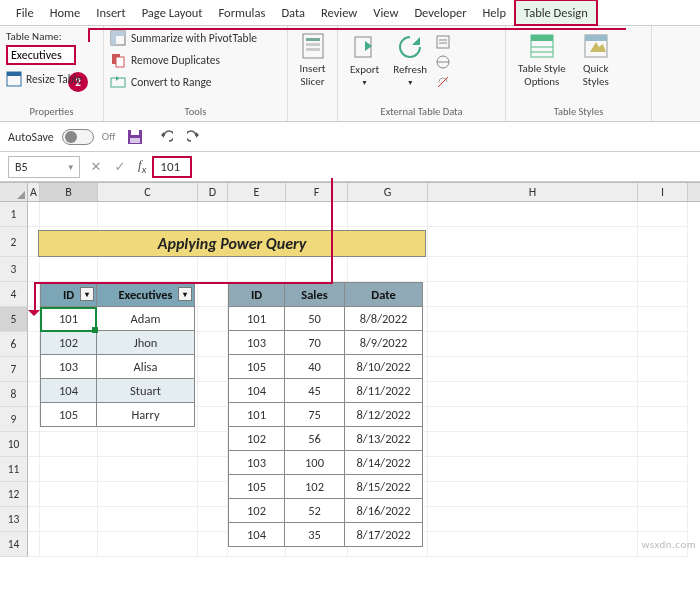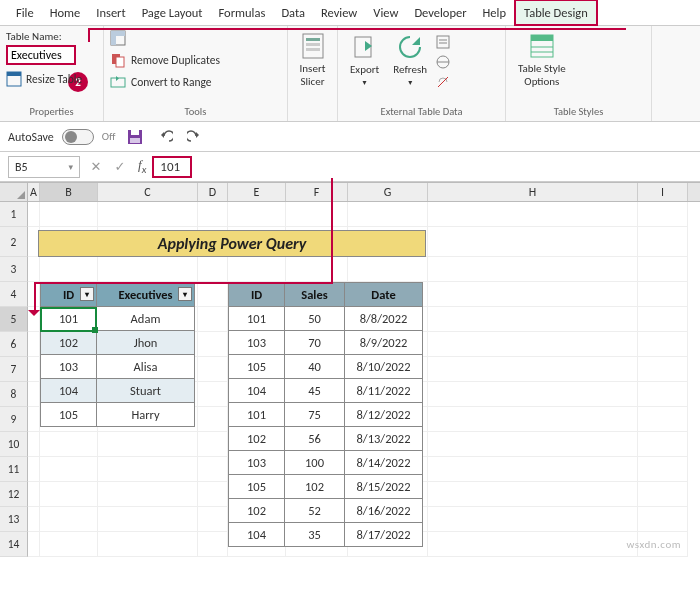--- a/index.html
+++ b/index.html
@@ -77,21 +77,21 @@
 .sales-t td { background:#fff; }
 
 
 .sel-cell { position:absolute; border:2px solid #158a3c; pointer-events:none; }
 .sel-cell::after { content:""; position:absolute; right:-3px; bottom:-3px; width:6px; height:6px; background:#158a3c; }
 
 
 .redline { position:absolute; background:#c00040; pointer-events:none; }
 .arrowD { position:absolute; width:0; height:0; border:6px solid transparent; border-top-color:#c00040; }
 
-.watermark { position:absolute; right:19px; bottom:6px; color:#bbb; font-size:11px; letter-spacing:0.5px; }
+.watermark { position:absolute; right:4px; bottom:6px; color:#bbb; font-size:11px; letter-spacing:0.5px; }
 
 svg { display: block; }
 </style>
 </head>
 <body>
 
 <div class="ribbon-tabs">
   <div class="ribbon-tab">File</div>
   <div class="ribbon-tab">Home</div>
   <div class="ribbon-tab">Insert</div>
@@ -131,20 +131,21 @@
   <div class="rgroup" style="width:184px;">
     <div class="toolstack">
       <div class="toolrow">
         <span class="mini-icon">
             <svg viewBox="0 0 16 16">
               <rect x="1" y="1" width="14" height="14" fill="none" stroke="#777"></rect>
               <rect x="1" y="1" width="5" height="14" fill="#bcd"></rect>
               <rect x="1" y="1" width="14" height="5" fill="#bcd"></rect>
             </svg>
           </span>
+        <span>Summarize with PivotTable</span>
       </div>
       <div class="toolrow">
         <span class="mini-icon">
             <svg viewBox="0 0 16 16">
               <rect x="2" y="2" width="8" height="10" fill="#c55"></rect>
               <rect x="6" y="5" width="8" height="10" fill="#fff" stroke="#c55"></rect>
             </svg>
           </span>
         <span>Remove Duplicates</span>
       </div>
@@ -229,20 +230,31 @@
         <span class="big-icon">
             <svg viewBox="0 0 28 28">
               <rect x="3" y="3" width="22" height="22" fill="none" stroke="#5b8"></rect>
               <rect x="3" y="3" width="22" height="6" fill="#5b8"></rect>
               <line x1="3" y1="15" x2="25" y2="15" stroke="#5b8"></line>
               <line x1="3" y1="20" x2="25" y2="20" stroke="#5b8"></line>
             </svg>
           </span>
         <span style="white-space:pre-line">Table Style
 Options</span>
+      </div>
+      <div class="bigbtn">
+        <span class="big-icon">
+            <svg viewBox="0 0 28 28">
+              <rect x="3" y="3" width="22" height="22" fill="none" stroke="#999"></rect>
+              <rect x="3" y="3" width="22" height="6" fill="#9bc"></rect>
+              <path d="M8 20 l6 -10 l3 5 l4 -3 l3 8z" fill="#cb6"></path>
+            </svg>
+          </span>
+        <span style="white-space:pre-line">Quick
+Styles</span>
       </div>
     </div>
     <div class="rgroup-label">Table Styles</div>
   </div>
 </div>
 
 <div class="redline" style="left:88px; top:28px; width:538px; height:2px;"></div>
 <div class="redline" style="left:88px; top:28px; width:2px; height:14px;"></div>
 
 <div class="autosave-row">

